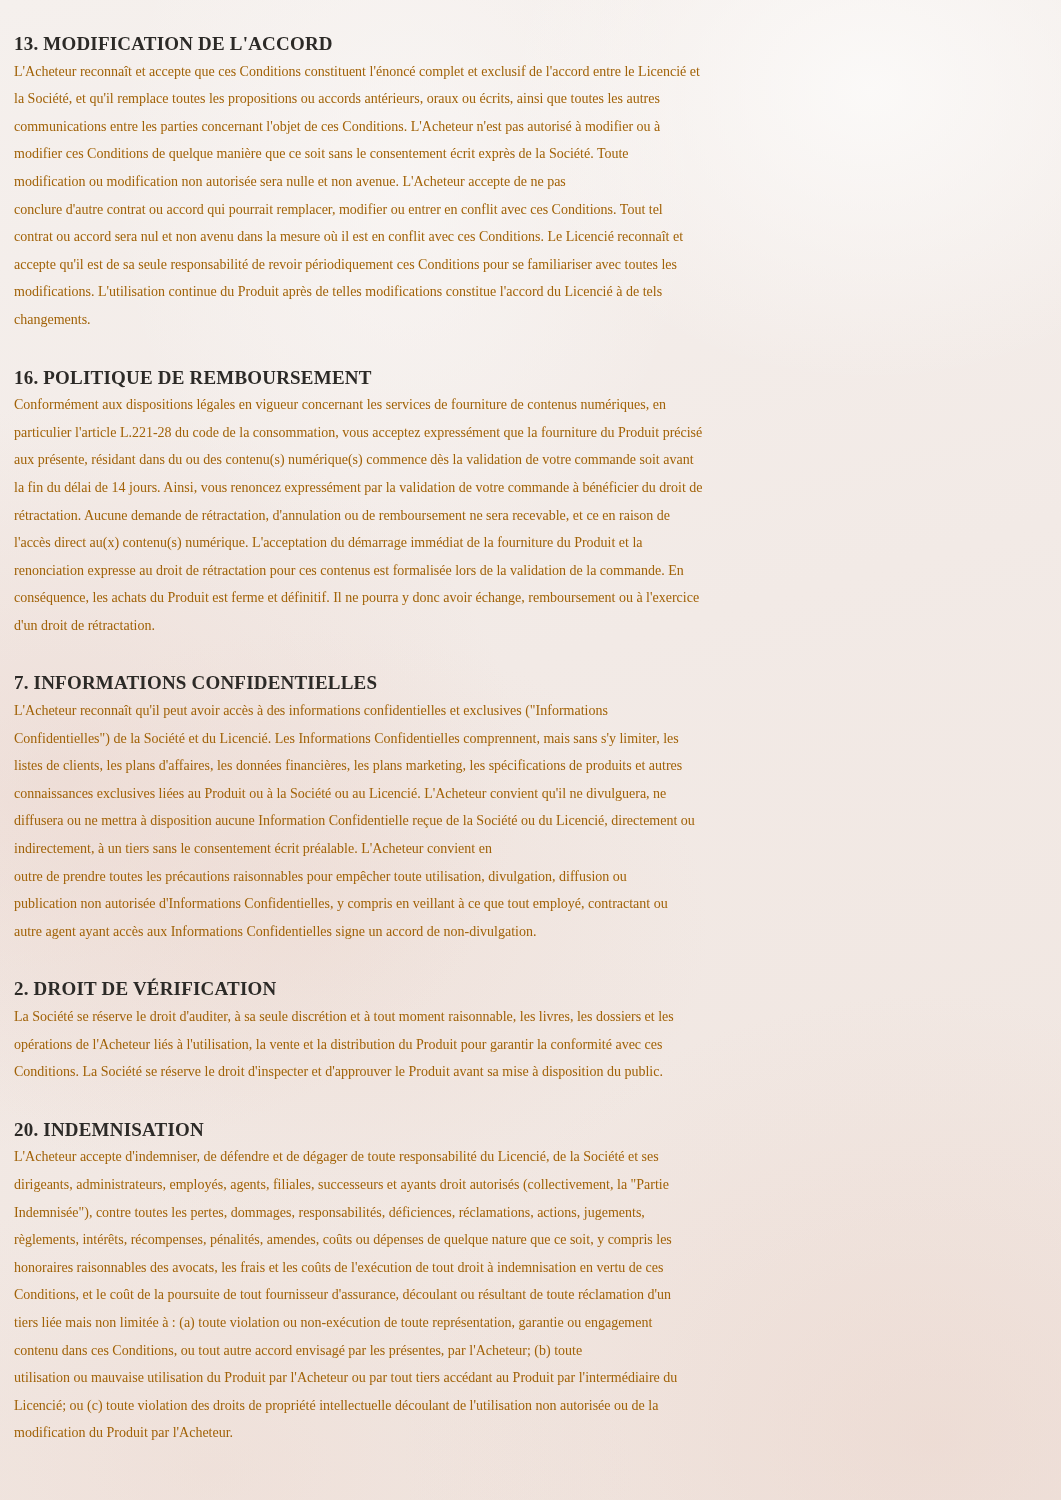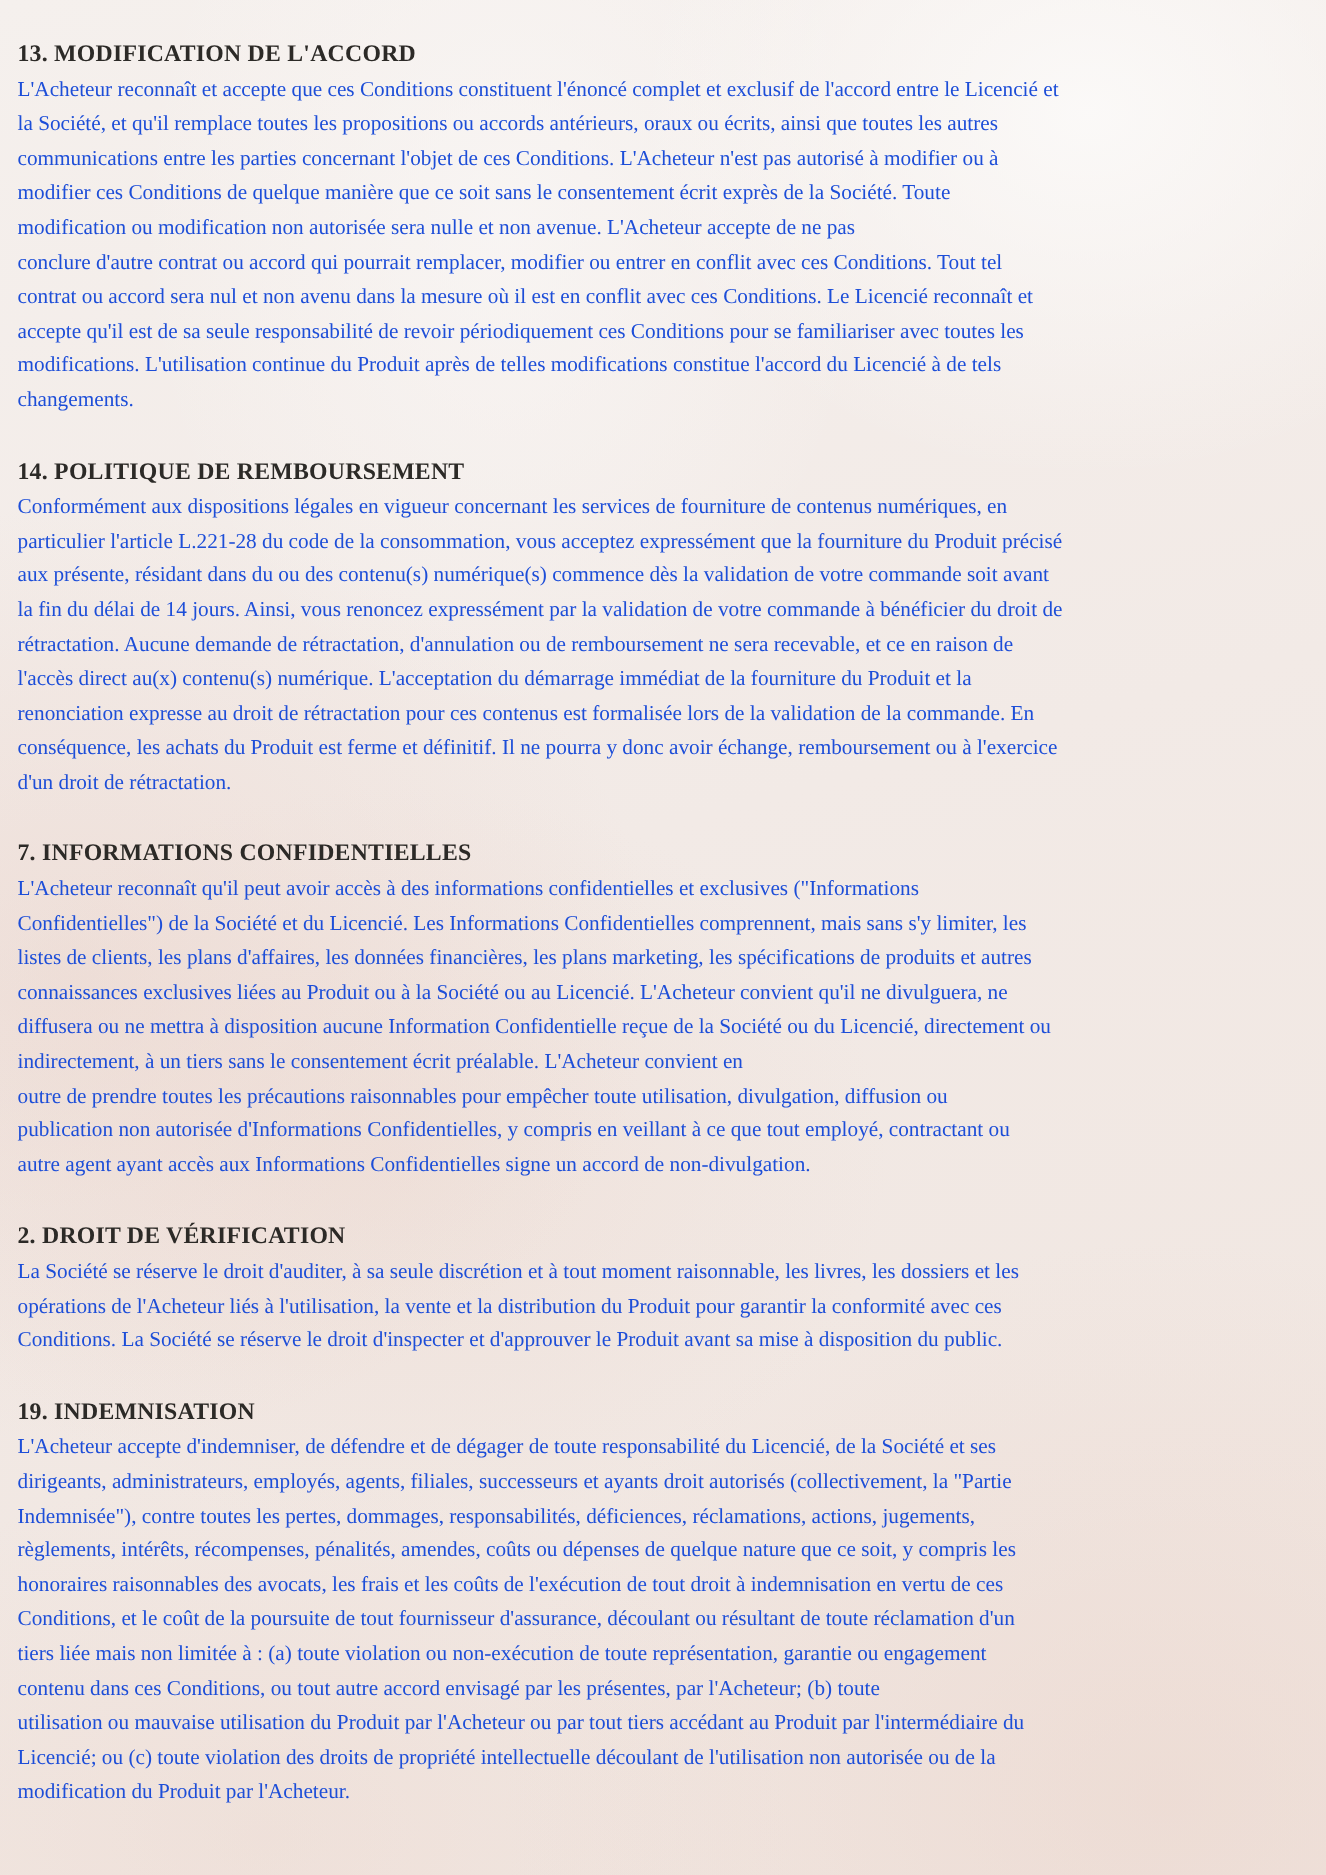--- a/index.html
+++ b/index.html
@@ -29,24 +29,24 @@
   .section-heading {
     margin: 0;
     font-size: 19px;
     line-height: 27.6px;
     font-weight: 700;
     letter-spacing: 0.2px;
     color: #2c2a27;
   }
   .section-body {
     margin: 0;
-    font-size: 17px;
+    font-size: 14px;
     line-height: 27.6px;
     font-weight: 400;
-    color: #1d4ed8;
+    color: #a16207;
     white-space: pre-line;
   }
 </style>
 </head>
 <body>
 
 <div class="page">
 
   <section class="section">
     <h2 class="section-heading">13. MODIFICATION DE L'ACCORD</h2>
@@ -56,21 +56,21 @@
 modifier ces Conditions de quelque manière que ce soit sans le consentement écrit exprès de la Société. Toute
 modification ou modification non autorisée sera nulle et non avenue. L'Acheteur accepte de ne pas
 conclure d'autre contrat ou accord qui pourrait remplacer, modifier ou entrer en conflit avec ces Conditions. Tout tel
 contrat ou accord sera nul et non avenu dans la mesure où il est en conflit avec ces Conditions. Le Licencié reconnaît et
 accepte qu'il est de sa seule responsabilité de revoir périodiquement ces Conditions pour se familiariser avec toutes les
 modifications. L'utilisation continue du Produit après de telles modifications constitue l'accord du Licencié à de tels
 changements.</p>
   </section>
 
   <section class="section">
-    <h2 class="section-heading">14. POLITIQUE DE REMBOURSEMENT</h2>
+    <h2 class="section-heading">16. POLITIQUE DE REMBOURSEMENT</h2>
     <p class="section-body">Conformément aux dispositions légales en vigueur concernant les services de fourniture de contenus numériques, en
 particulier l'article L.221-28 du code de la consommation, vous acceptez expressément que la fourniture du Produit précisé
 aux présente, résidant dans du ou des contenu(s) numérique(s) commence dès la validation de votre commande soit avant
 la fin du délai de 14 jours. Ainsi, vous renoncez expressément par la validation de votre commande à bénéficier du droit de
 rétractation. Aucune demande de rétractation, d'annulation ou de remboursement ne sera recevable, et ce en raison de
 l'accès direct au(x) contenu(s) numérique. L'acceptation du démarrage immédiat de la fourniture du Produit et la
 renonciation expresse au droit de rétractation pour ces contenus est formalisée lors de la validation de la commande. En
 conséquence, les achats du Produit est ferme et définitif. Il ne pourra y donc avoir échange, remboursement ou à l'exercice
 d'un droit de rétractation.</p>
   </section>
@@ -89,21 +89,21 @@
   </section>
 
   <section class="section">
     <h2 class="section-heading">2. DROIT DE VÉRIFICATION</h2>
     <p class="section-body">La Société se réserve le droit d'auditer, à sa seule discrétion et à tout moment raisonnable, les livres, les dossiers et les
 opérations de l'Acheteur liés à l'utilisation, la vente et la distribution du Produit pour garantir la conformité avec ces
 Conditions. La Société se réserve le droit d'inspecter et d'approuver le Produit avant sa mise à disposition du public.</p>
   </section>
 
   <section class="section">
-    <h2 class="section-heading">19. INDEMNISATION</h2>
+    <h2 class="section-heading">20. INDEMNISATION</h2>
     <p class="section-body">L'Acheteur accepte d'indemniser, de défendre et de dégager de toute responsabilité du Licencié, de la Société et ses
 dirigeants, administrateurs, employés, agents, filiales, successeurs et ayants droit autorisés (collectivement, la "Partie
 Indemnisée"), contre toutes les pertes, dommages, responsabilités, déficiences, réclamations, actions, jugements,
 règlements, intérêts, récompenses, pénalités, amendes, coûts ou dépenses de quelque nature que ce soit, y compris les
 honoraires raisonnables des avocats, les frais et les coûts de l'exécution de tout droit à indemnisation en vertu de ces
 Conditions, et le coût de la poursuite de tout fournisseur d'assurance, découlant ou résultant de toute réclamation d'un
 tiers liée mais non limitée à : (a) toute violation ou non-exécution de toute représentation, garantie ou engagement
 contenu dans ces Conditions, ou tout autre accord envisagé par les présentes, par l'Acheteur; (b) toute
 utilisation ou mauvaise utilisation du Produit par l'Acheteur ou par tout tiers accédant au Produit par l'intermédiaire du
 Licencié; ou (c) toute violation des droits de propriété intellectuelle découlant de l'utilisation non autorisée ou de la

